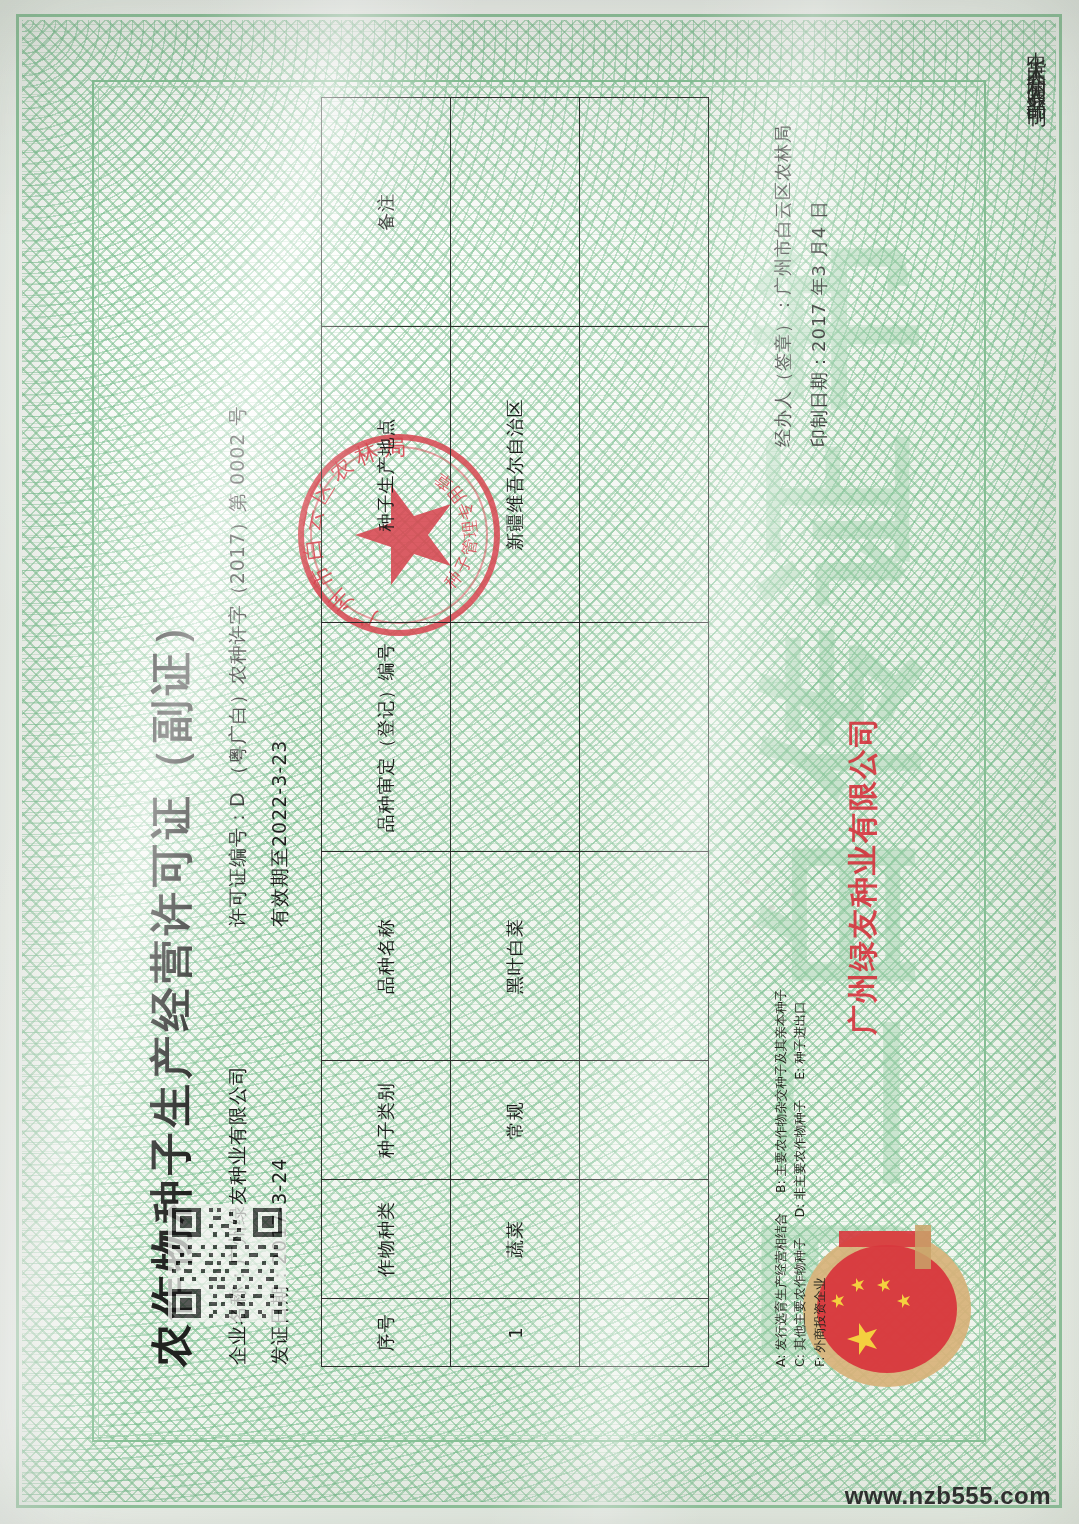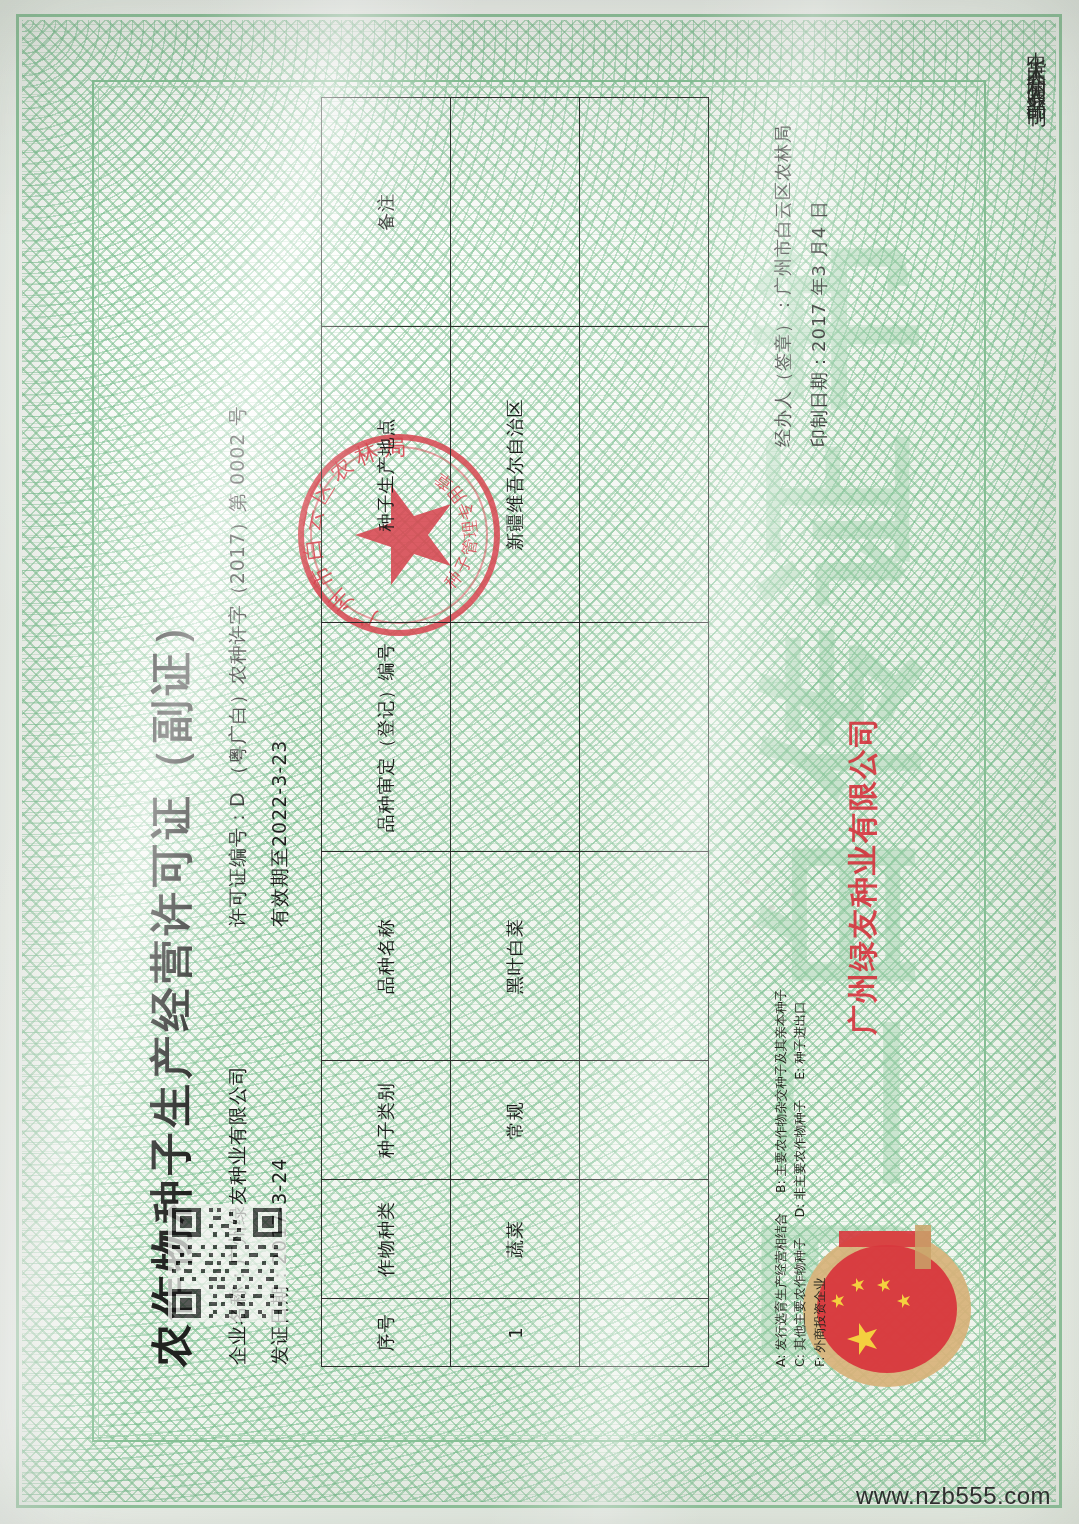--- a/index.html
+++ b/index.html
@@ -259,21 +259,21 @@
     opacity: 0.72;
   }
 
   
   .site-url {
     position: absolute;
     right: 28px;
     bottom: 14px;
     font-family: "Liberation Sans", sans-serif;
     font-size: 24px;
-    font-weight: normal;
+    font-weight: bold;
     color: #2f2f2f;
     letter-spacing: 0.5px;
   }
   
   .speck {
     position: absolute;
     background: rgba(200,205,195,0.55);
     border-radius: 50%;
   }
 </style>

